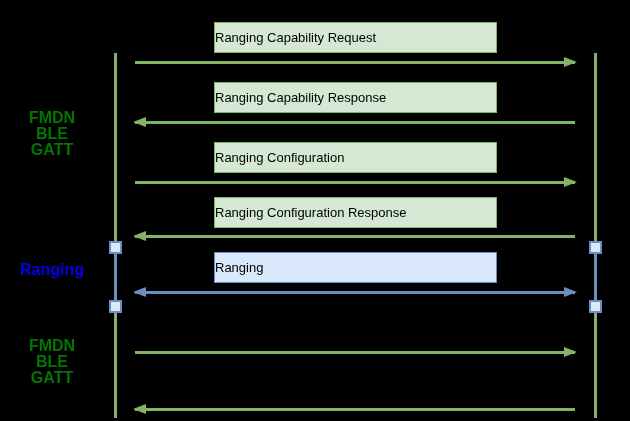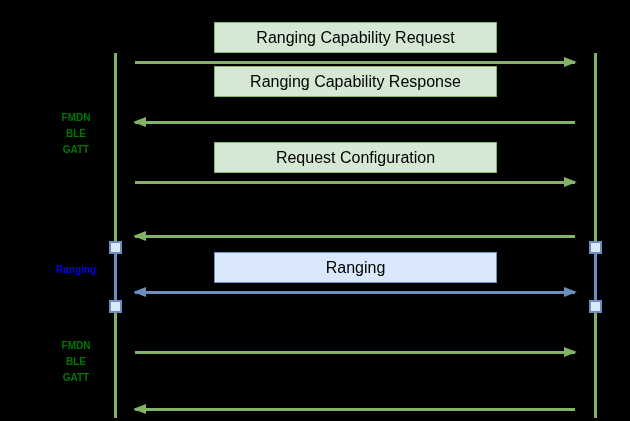--- a/index.html
+++ b/index.html
@@ -6,21 +6,21 @@
   #canvas{
     position:relative;
     width:630px;height:421px;
     background:#000000;
     font-family:"Liberation Sans", sans-serif;
     overflow:hidden;
   }
   
   .side-label{
     position:absolute;left:0;width:104px;
-    text-align:center;font-weight:bold;font-size:10px;line-height:16px;margin-left:24px;
+    text-align:center;font-weight:bold;font-size:16px;line-height:16px;
   }
   .side-label.green{color:#007700;}
   .side-label.blue{color:#0000ee;}
   
   .lifeline{
     position:absolute;top:53px;height:365px;width:3px;background:#82b366;
   }
   .lifeline.left{left:114px;}
   .lifeline.right{left:594px;}
   .act-segment{
@@ -30,22 +30,22 @@
   .act-segment.right{left:594px;}
   .act-square{
     position:absolute;width:9px;height:9px;
     background:#dae8fc;border:2px solid #6c8ebf;
   }
   .act-square.left{left:109px;}
   .act-square.right{left:589px;}
   
   .msgbox{
     position:absolute;left:214px;width:281px;height:29px;
-    border:1px solid;display:flex;align-items:center;justify-content:center;
-    font-size:16px;color:#000000;white-space:nowrap;
+    border:1px solid;display:flex;align-items:center;
+    font-size:13px;color:#000000;white-space:nowrap;
   }
   .msgbox.green{background:#d5e8d4;border-color:#82b366;}
   .msgbox.blue{background:#dae8fc;border-color:#6c8ebf;}
   
   .arrow{position:absolute;left:135px;width:440px;height:10px;}
   .arrow .shaft{position:absolute;top:3.5px;left:0;width:100%;height:3px;}
   .arrow.green .shaft{background:#82b366;}
   .arrow.blue .shaft{background:#6c8ebf;}
   .head{position:absolute;top:0;width:0;height:0;
     border-top:5px solid transparent;border-bottom:5px solid transparent;}
@@ -86,36 +86,39 @@
   <div class="act-square right" style="top:300px"></div>
 
   <div class="msgbox green" style="top:22px">
     <span>Ranging Capability Request</span>
   </div>
   <div class="arrow green" style="top:57px">
     <div class="shaft"></div>
     <div class="head point-right"></div>
   </div>
 
-  <div class="msgbox green" style="top:66px">
+  <div class="msgbox green" style="top:82px">
     <span>Ranging Capability Response</span>
   </div>
   <div class="arrow green" style="top:117px">
     <div class="shaft"></div>
     <div class="head point-left"></div>
   </div>
 
   <div class="msgbox green" style="top:142px">
-    <span>Request Configuration</span>
+    <span>Ranging Configuration</span>
   </div>
   <div class="arrow green" style="top:177px">
     <div class="shaft"></div>
     <div class="head point-right"></div>
   </div>
 
+  <div class="msgbox green" style="top:197px">
+    <span>Ranging Configuration Response</span>
+  </div>
   <div class="arrow green" style="top:231px">
     <div class="shaft"></div>
     <div class="head point-left"></div>
   </div>
 
   <div class="msgbox blue" style="top:252px">
     <span>Ranging</span>
   </div>
   <div class="arrow blue" style="top:287px">
     <div class="shaft"></div>

